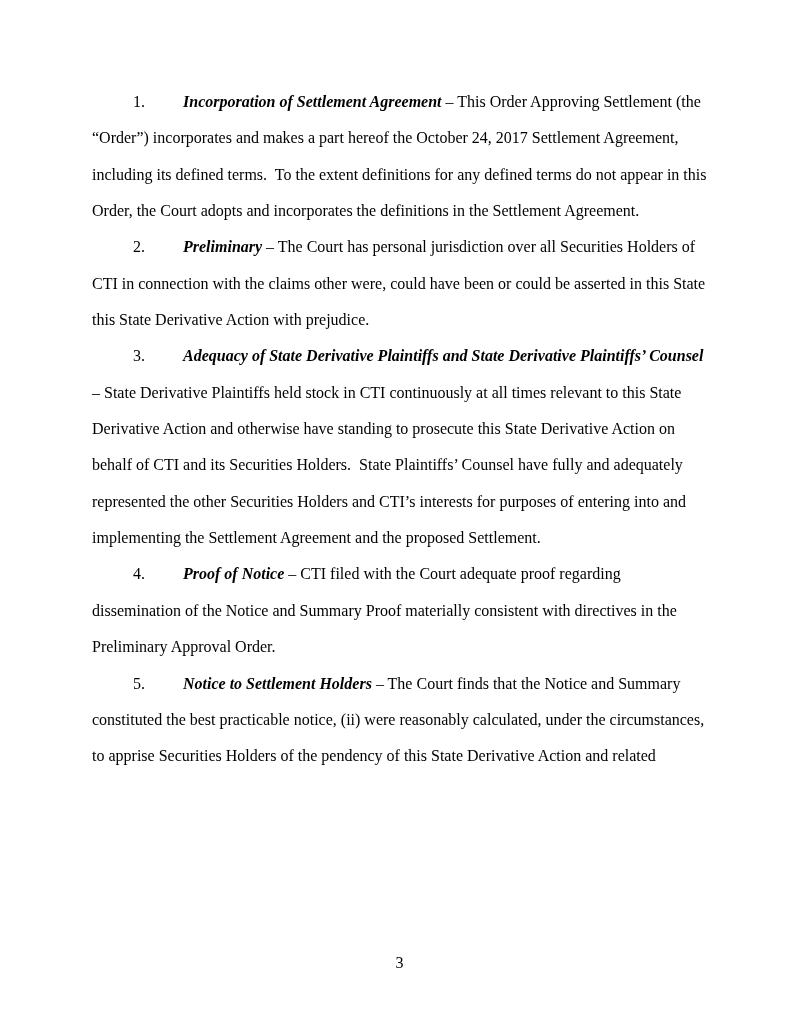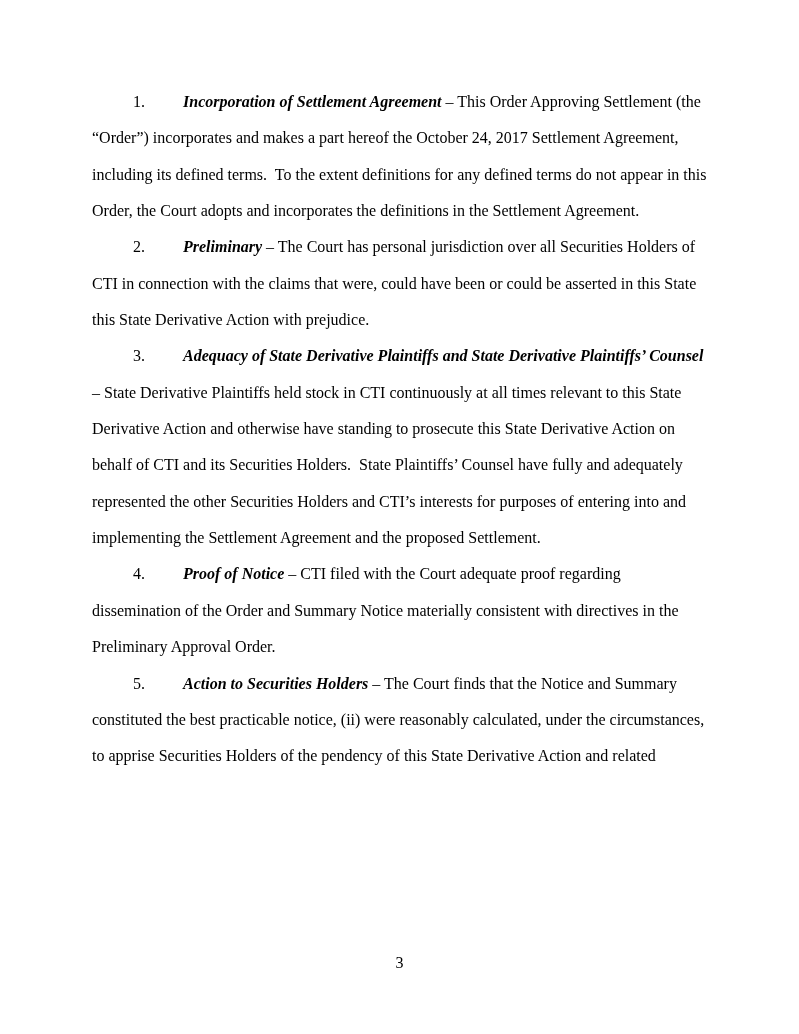--- a/index.html
+++ b/index.html
@@ -54,36 +54,36 @@
 <div class="page">
   <div class="body-text" id="order-body">
       <div>
         <div class="line"><span class="indent"></span><span class="num">1.</span><span class="heading">Incorporation of Settlement Agreement</span><span> – This Order Approving Settlement (the</span></div>
         <div class="line">“Order”) incorporates and makes a part hereof the October 24, 2017 Settlement Agreement,</div>
         <div class="line">including its defined terms.  To the extent definitions for any defined terms do not appear in this</div>
         <div class="line">Order, the Court adopts and incorporates the definitions in the Settlement Agreement.</div>
       </div>
       <div>
         <div class="line"><span class="indent"></span><span class="num">2.</span><span class="heading">Preliminary</span><span> – The Court has personal jurisdiction over all Securities Holders of</span></div>
-        <div class="line">CTI in connection with the claims that were, could have been or could be asserted in this State</div>
+        <div class="line">CTI in connection with the claims other were, could have been or could be asserted in this State</div>
         <div class="line">this State Derivative Action with prejudice.</div>
       </div>
       <div>
         <div class="line"><span class="indent"></span><span class="num">3.</span><span class="heading">Adequacy of State Derivative Plaintiffs and State Derivative Plaintiffs’ Counsel</span></div>
         <div class="line">– State Derivative Plaintiffs held stock in CTI continuously at all times relevant to this State</div>
         <div class="line">Derivative Action and otherwise have standing to prosecute this State Derivative Action on</div>
         <div class="line">behalf of CTI and its Securities Holders.  State Plaintiffs’ Counsel have fully and adequately</div>
         <div class="line">represented the other Securities Holders and CTI’s interests for purposes of entering into and</div>
         <div class="line">implementing the Settlement Agreement and the proposed Settlement.</div>
       </div>
       <div>
         <div class="line"><span class="indent"></span><span class="num">4.</span><span class="heading">Proof of Notice</span><span> – CTI filed with the Court adequate proof regarding</span></div>
-        <div class="line">dissemination of the Order and Summary Notice materially consistent with directives in the</div>
+        <div class="line">dissemination of the Notice and Summary Proof materially consistent with directives in the</div>
         <div class="line">Preliminary Approval Order.</div>
       </div>
       <div>
-        <div class="line"><span class="indent"></span><span class="num">5.</span><span class="heading">Action to Securities Holders</span><span> – The Court finds that the Notice and Summary</span></div>
+        <div class="line"><span class="indent"></span><span class="num">5.</span><span class="heading">Notice to Settlement Holders</span><span> – The Court finds that the Notice and Summary</span></div>
         <div class="line">constituted the best practicable notice, (ii) were reasonably calculated, under the circumstances,</div>
         <div class="line">to apprise Securities Holders of the pendency of this State Derivative Action and related</div>
       </div>
     </div>
   <div class="footer">3</div>
 </div>
 
 </body></html>

